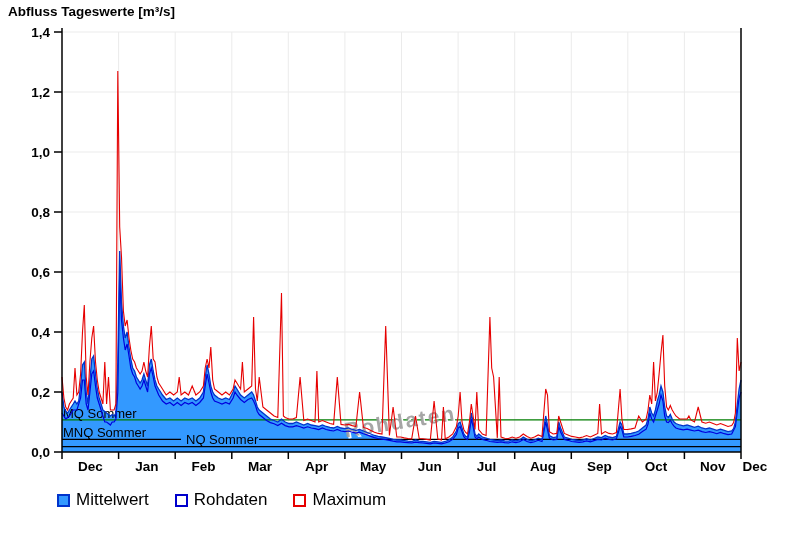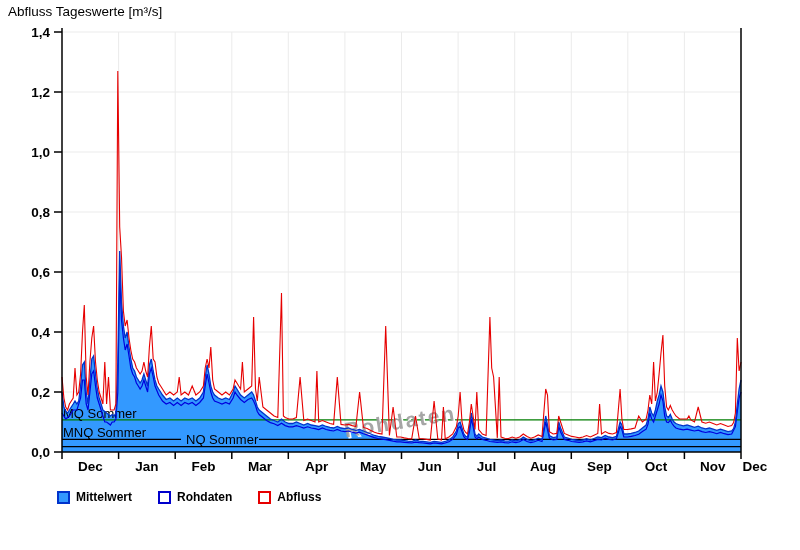--- a/index.html
+++ b/index.html
@@ -1,26 +1,26 @@
 <!DOCTYPE html>
 <html><head>
 <meta charset="utf-8">
 <style>
   html,body{margin:0;padding:0;background:#fff;}
   .stage{position:relative;width:800px;height:550px;background:#fff;overflow:hidden;
          font-family:"Liberation Sans",sans-serif;}
-  .chart-title{position:absolute;left:8px;top:4px;font-size:13.5px;font-weight:normal;color:#000;}
+  .chart-title{position:absolute;left:8px;top:4px;font-size:13.5px;font-weight:bold;color:#000;}
   #chart{position:absolute;left:0;top:0;}
   .legend{position:absolute;left:57px;top:490px;display:flex;align-items:center;gap:26px;}
   .legend-item{display:flex;align-items:center;gap:6px;}
   .swatch{width:13px;height:13px;box-sizing:border-box;}
   .sw-mean{background:#3399ff;border:2px solid #0033cc;}
   .sw-min{background:#ffffff;border:2px solid #0000cc;}
   .sw-max{background:#ffffff;border:2px solid #e60000;}
-  .legend-label{font-size:12px;font-weight:bold;color:#000;}
+  .legend-label{font-size:17px;font-weight:normal;color:#000;}
 </style>
 </head>
 <body>
 
 <div class="stage">
   <svg id="chart" width="800" height="550" viewBox="0 0 800 550">
       <g>
         <line x1="62" y1="392" x2="741" y2="392" stroke="#ebebeb" stroke-width="1"></line>
         <line x1="62" y1="332" x2="741" y2="332" stroke="#ebebeb" stroke-width="1"></line>
         <line x1="62" y1="272" x2="741" y2="272" stroke="#ebebeb" stroke-width="1"></line>
@@ -114,16 +114,16 @@
     <div class="legend-item">
       <span class="swatch sw-mean"></span>
       <span class="legend-label">Mittelwert</span>
     </div>
     <div class="legend-item">
       <span class="swatch sw-min"></span>
       <span class="legend-label">Rohdaten</span>
     </div>
     <div class="legend-item">
       <span class="swatch sw-max"></span>
-      <span class="legend-label">Abfluss</span>
+      <span class="legend-label">Maximum</span>
     </div>
   </div>
 </div>
 
 </body></html>

